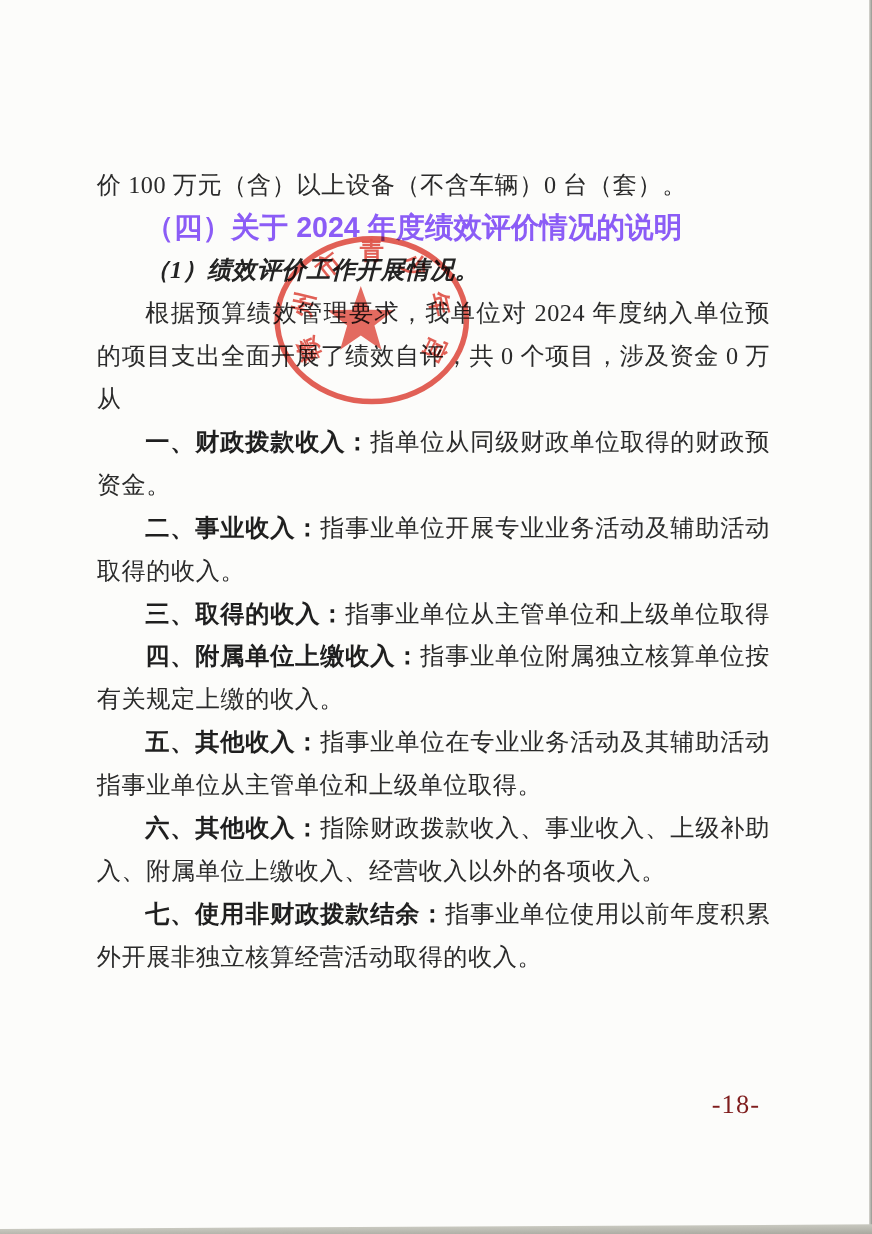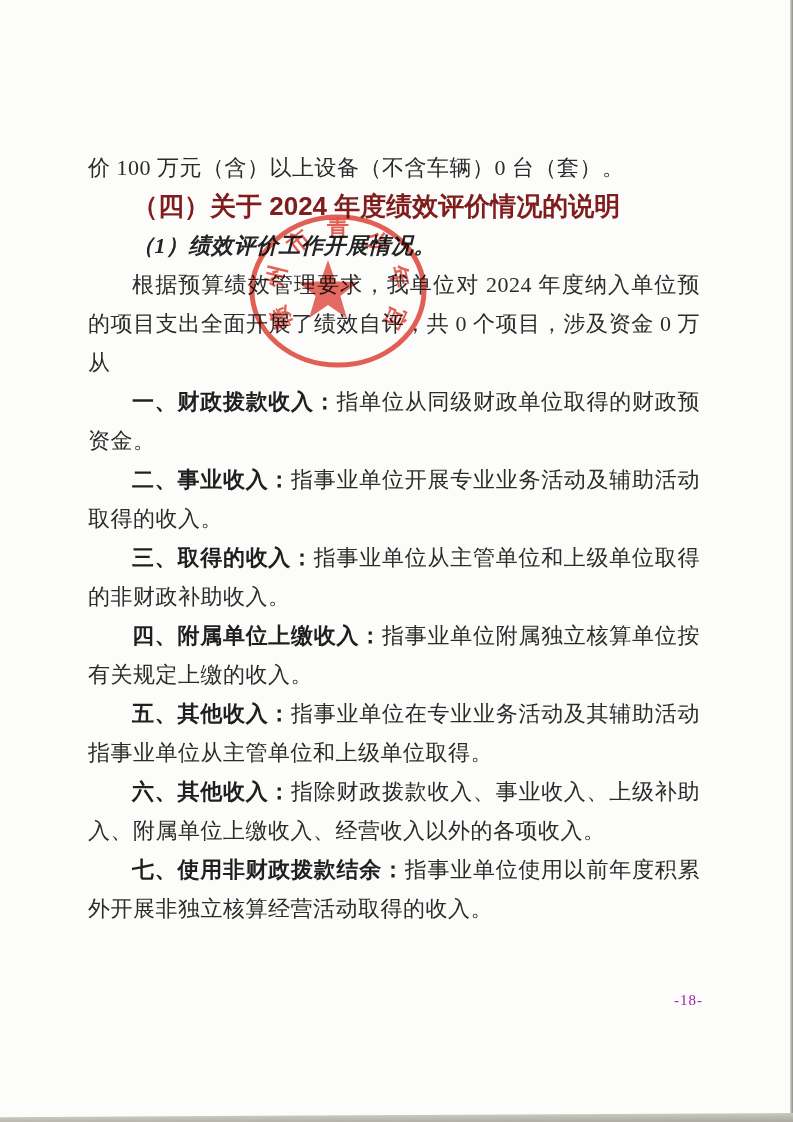--- a/index.html
+++ b/index.html
@@ -27,37 +27,37 @@
     letter-spacing:0.5px;white-space:nowrap;overflow:visible;
   }
   .fill{
     white-space:normal;text-align:justify;text-align-last:justify;
     overflow:hidden;height:39px;
   }
   .ind{padding-left:44px;}
   .ind.fill{padding-left:44px;box-sizing:border-box;}
   .h1{
     font-family:"Liberation Sans","DejaVu Sans",sans-serif;
-    font-weight:bold;font-size:26px;color:#7f1d1d;letter-spacing:0;
+    font-weight:bold;font-size:26px;color:#8b5cf6;letter-spacing:0;
   }
   .h2{
     font-weight:bold;font-size:22px;color:#242424;font-style:italic;
   }
   .part-heading{
     font-family:"Liberation Sans","DejaVu Sans",sans-serif;
     font-weight:bold;font-size:21px;color:#1d1d1d;
     text-align:center;letter-spacing:1px;
   }
   .lead{
     font-family:"Liberation Sans","DejaVu Sans",sans-serif;
     font-weight:bold;color:#1f1f1f;margin-top:12px;
   }
   .page-number{
-    position:absolute;top:992px;right:90px;
-    font-size:15px;color:#a21caf;letter-spacing:1px;
+    position:absolute;top:992px;right:102px;
+    font-size:24px;color:#7f1d1d;letter-spacing:1px;
   }
   .seal{
     position:absolute;left:238px;top:203px;width:200px;height:180px;
     mix-blend-mode:multiply;opacity:0.88;pointer-events:none;
   }
   .seal svg{display:block;width:200px;height:180px;}
   .seal text{
     font-family:"Liberation Serif","DejaVu Serif",serif;
     font-weight:bold;
   }
@@ -79,21 +79,20 @@
   <div class="line">资金。</div>
 
   <div class="line fill ind">
     <span class="lead">二、事业收入：</span><span>指事业单位开展专业业务活动及辅助活动所</span>
   </div>
   <div class="line">取得的收入。</div>
 
   <div class="line fill ind">
     <span class="lead">三、取得的收入：</span><span>指事业单位从主管单位和上级单位取得</span>
   </div>
-  <div class="line">的非财政补助收入。</div>
 
   <div class="line fill ind">
     <span class="lead">四、附属单位上缴收入：</span><span>指事业单位附属独立核算单位按照</span>
   </div>
   <div class="line">有关规定上缴的收入。</div>
 
   <div class="line fill ind">
     <span class="lead">五、其他收入：</span><span>指事业单位在专业业务活动及其辅助活动之</span>
   </div>
   <div class="line">指事业单位从主管单位和上级单位取得。</div>

